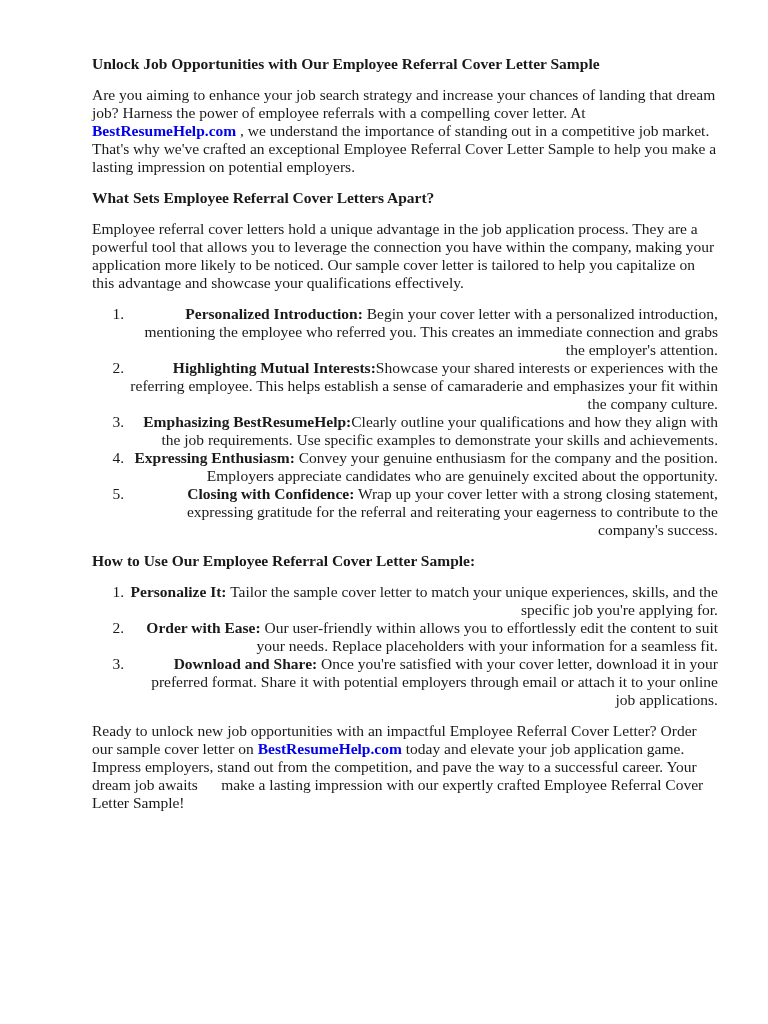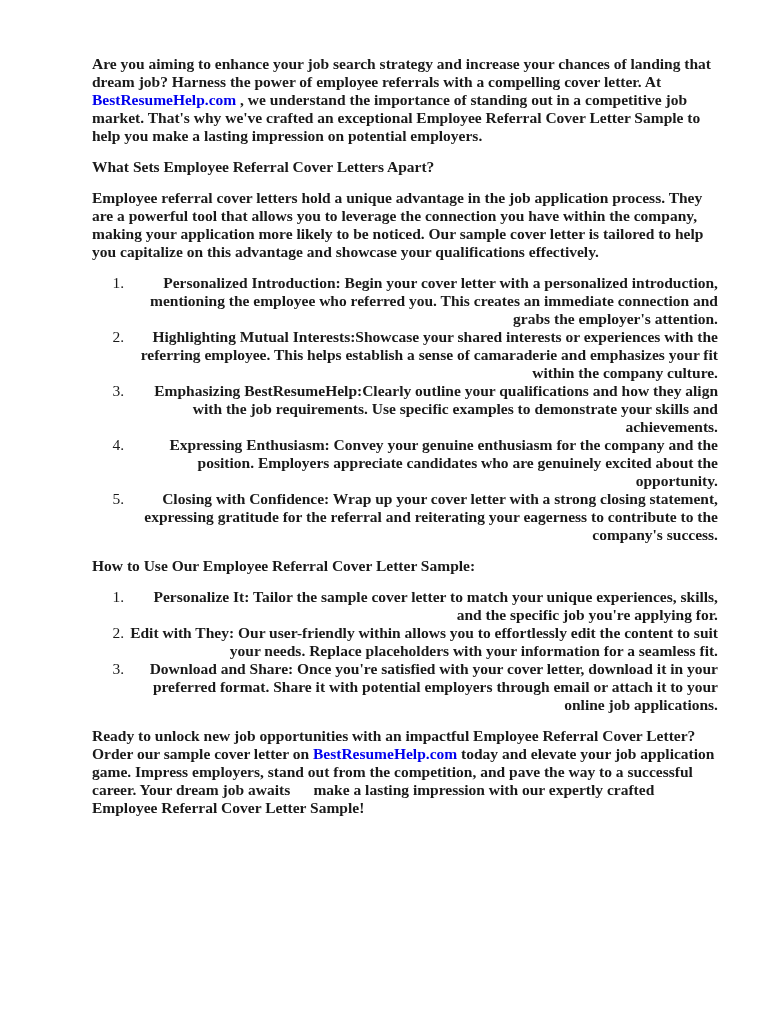--- a/index.html
+++ b/index.html
@@ -35,45 +35,46 @@
   }
   .doc-content ol {
     padding-left: 36px;
     list-style: decimal;
   }
   .doc-content li {
     margin: 0;
     padding-left: 2px;
     text-align: right;
   }
-  .run-normal { font-weight: bold; }
+  .run-normal { font-weight: normal; }
   .run-bold   { font-weight: bold; }
   .run-link {
     font-weight: bold;
     color: var(--link-color, #0000EE);
     cursor: pointer;
     text-decoration: none;
   }
 </style>
 </head>
 <body style="color: rgb(26, 26, 26); background: rgb(255, 255, 255);">
 
 <div class="doc">
   <div class="doc-content">
+      <h2><span class="run-bold">Unlock Job Opportunities with Our Employee Referral Cover Letter Sample</span></h2>
       <p><span class="run-normal">Are you aiming to enhance your job search strategy and increase your chances of landing that dream job? Harness the power of employee referrals with a compelling cover letter. At </span><span class="run-link">BestResumeHelp.com</span><span class="run-normal"> , we understand the importance of standing out in a competitive job market. That's why we've crafted an exceptional Employee Referral Cover Letter Sample to help you make a lasting impression on potential employers.</span></p>
       <h2><span class="run-bold">What Sets Employee Referral Cover Letters Apart?</span></h2>
       <p><span class="run-normal">Employee referral cover letters hold a unique advantage in the job application process. They are a powerful tool that allows you to leverage the connection you have within the company, making your application more likely to be noticed. Our sample cover letter is tailored to help you capitalize on this advantage and showcase your qualifications effectively.</span></p>
       <ol>
         <li><span class="run-bold">Personalized Introduction:</span><span class="run-normal"> Begin your cover letter with a personalized introduction, mentioning the employee who referred you. This creates an immediate connection and grabs the employer's attention.</span></li>
         <li><span class="run-bold">Highlighting Mutual Interests:</span><span class="run-normal">Showcase your shared interests or experiences with the referring employee. This helps establish a sense of camaraderie and emphasizes your fit within the company culture.</span></li>
         <li><span class="run-bold">Emphasizing BestResumeHelp:</span><span class="run-normal">Clearly outline your qualifications and how they align with the job requirements. Use specific examples to demonstrate your skills and achievements.</span></li>
         <li><span class="run-bold">Expressing Enthusiasm:</span><span class="run-normal"> Convey your genuine enthusiasm for the company and the position. Employers appreciate candidates who are genuinely excited about the opportunity.</span></li>
         <li><span class="run-bold">Closing with Confidence:</span><span class="run-normal"> Wrap up your cover letter with a strong closing statement, expressing gratitude for the referral and reiterating your eagerness to contribute to the company's success.</span></li>
       </ol>
       <h2><span class="run-bold">How to Use Our Employee Referral Cover Letter Sample:</span></h2>
       <ol>
         <li><span class="run-bold">Personalize It:</span><span class="run-normal"> Tailor the sample cover letter to match your unique experiences, skills, and the specific job you're applying for.</span></li>
-        <li><span class="run-bold">Edit with They:</span><span class="run-normal"> Our user-friendly within allows you to effortlessly edit the content to suit your needs. Replace placeholders with your information for a seamless fit.</span></li>
+        <li><span class="run-bold">Order with Ease:</span><span class="run-normal"> Our user-friendly within allows you to effortlessly edit the content to suit your needs. Replace placeholders with your information for a seamless fit.</span></li>
         <li><span class="run-bold">Download and Share:</span><span class="run-normal"> Once you're satisfied with your cover letter, download it in your preferred format. Share it with potential employers through email or attach it to your online job applications.</span></li>
       </ol>
       <p><span class="run-normal">Ready to unlock new job opportunities with an impactful Employee Referral Cover Letter? Order our sample cover letter on </span><span class="run-link">BestResumeHelp.com</span><span class="run-normal"> today and elevate your job application game. Impress employers, stand out from the competition, and pave the way to a successful career. Your dream job awaits   make a lasting impression with our expertly crafted Employee Referral Cover Letter Sample!</span></p>
     </div>
 </div>
 
 </body></html>

